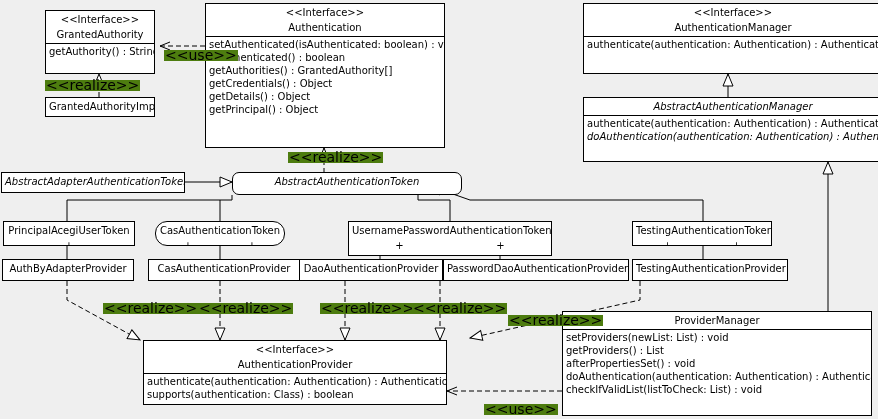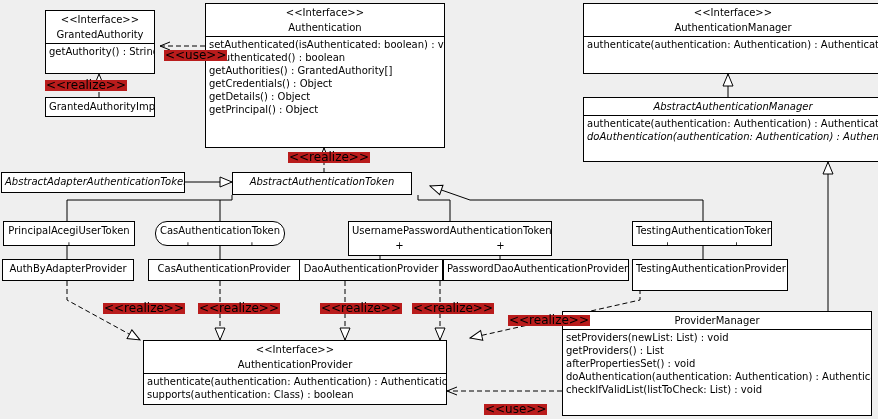--- a/index.html
+++ b/index.html
@@ -64,26 +64,26 @@
     height: 13px;
     align-items: center;
   }
   .plusrow span {
     flex: 1;
     text-align: center;
     line-height: 13px;
   }
   .edge-label {
     position: absolute;
-    background: #b91c1c;
+    background: #4d7c0f;
     padding: 0 1px;
     line-height: 11px;
     white-space: nowrap;
     z-index: 3;
-    font-size: 12px;
+    font-size: 14px;
   }
   .clip {
     overflow: hidden;
   }
 </style>
 </head>
 <body>
 
 <div id="diagram">
 
@@ -167,21 +167,21 @@
     <div class="sep members">
       <div>authenticate(authentication: Authentication) : Authentication</div>
       <div class="italic">doAuthentication(authentication: Authentication) : Authentication</div>
     </div>
   </div>
 
   <div class="box clip" style="left:1px; top:172px; width:184px; height:21px;">
     <div class="cls-name italic">AbstractAdapterAuthenticationToken</div>
   </div>
 
-  <div class="box clip" style="left:232px; top:172px; width:180px; height:23px;">
+  <div class="box clip" style="left:232px; top:172px; width:230px; height:23px;border-radius:7px;">
     <div class="cls-name italic">AbstractAuthenticationToken</div>
   </div>
 
   <div class="box clip" style="left:3px; top:221px; width:132px; height:25px;">
     <div class="cls-name">PrincipalAcegiUserToken</div>
     <div class="plusrow">
       <span>+</span>
     </div>
   </div>
 
@@ -218,21 +218,21 @@
   </div>
 
   <div class="box clip" style="left:299px; top:259px; width:144px; height:22px;">
     <div class="cls-name">DaoAuthenticationProvider</div>
   </div>
 
   <div class="box clip" style="left:443px; top:259px; width:186px; height:22px;">
     <div class="cls-name">PasswordDaoAuthenticationProvider</div>
   </div>
 
-  <div class="box clip" style="left:632px; top:259px; width:156px; height:32px;">
+  <div class="box clip" style="left:632px; top:259px; width:156px; height:22px;">
     <div class="cls-name">TestingAuthenticationProvider</div>
   </div>
 
   <div class="box clip" style="left:143px; top:340px; width:304px; height:65px;">
     <div class="stereo">&lt;&lt;Interface&gt;&gt;</div>
     <div class="cls-name">AuthenticationProvider</div>
     <div class="sep members">
       <div>authenticate(authentication: Authentication) : Authentication</div>
       <div>supports(authentication: Class) : boolean</div>
     </div>

